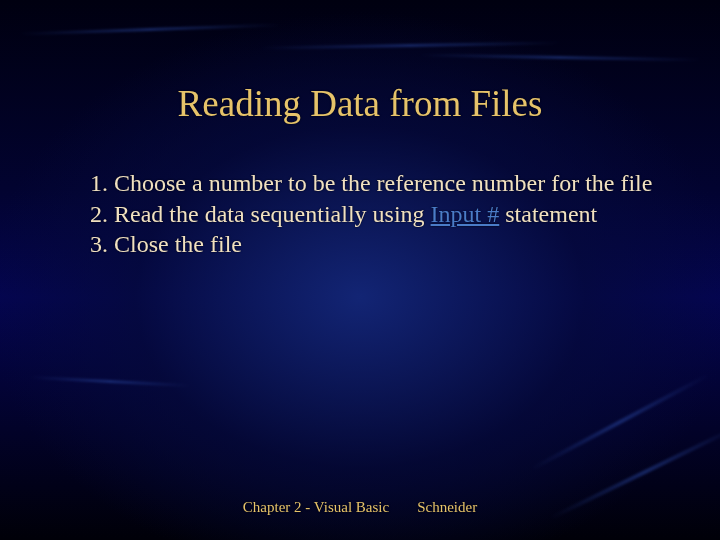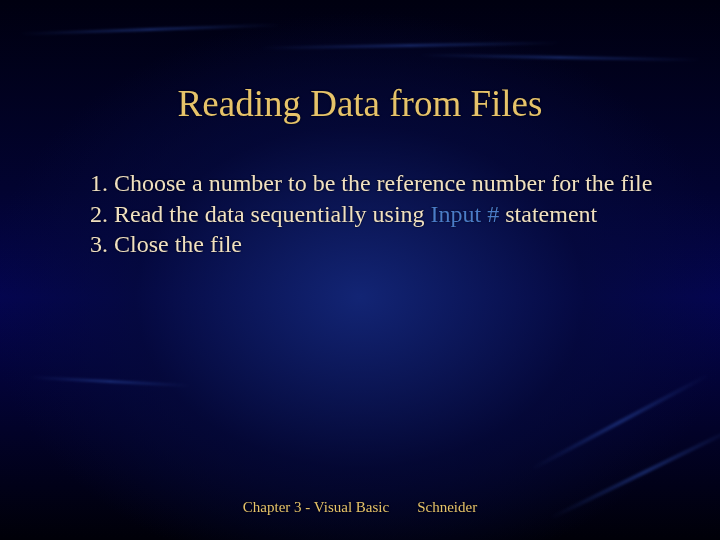--- a/index.html
+++ b/index.html
@@ -62,20 +62,21 @@
     color: #e6c36a;
     font-size: 15px;
     text-shadow: 0 0 2px rgba(0,0,0,0.8);
   }
   .footer .gap {
     display: inline-block;
     width: 28px;
   }
   .hl {
     color: #4a7cc8;
+    text-decoration: underline;
   }
 </style>
 </head>
 <body>
 
 <div class="slide">
 
   <div class="streak" style="top:28px; left:20px; width:260px; transform:rotate(-2deg);"></div>
   <div class="streak" style="top:44px; left:260px; width:300px; transform:rotate(-1deg);"></div>
   <div class="streak" style="top:56px; left:420px; width:280px; transform:rotate(1deg);"></div>
@@ -85,15 +86,15 @@
 
   <div class="title">Reading Data from Files</div>
 
   <div class="body">
     <p class="item">1. Choose a number to be the reference number for the file</p>
     <p class="item"><span>2. Read the data sequentially using </span><span class="hl">Input #</span><span> statement</span></p>
     <p class="item">3. Close the file</p>
   </div>
 
   <div class="footer">
-    <span>Chapter 3 - Visual Basic</span><span class="gap"></span><span>Schneider</span>
+    <span>Chapter 2 - Visual Basic</span><span class="gap"></span><span>Schneider</span>
   </div>
 </div>
 
 </body></html>

